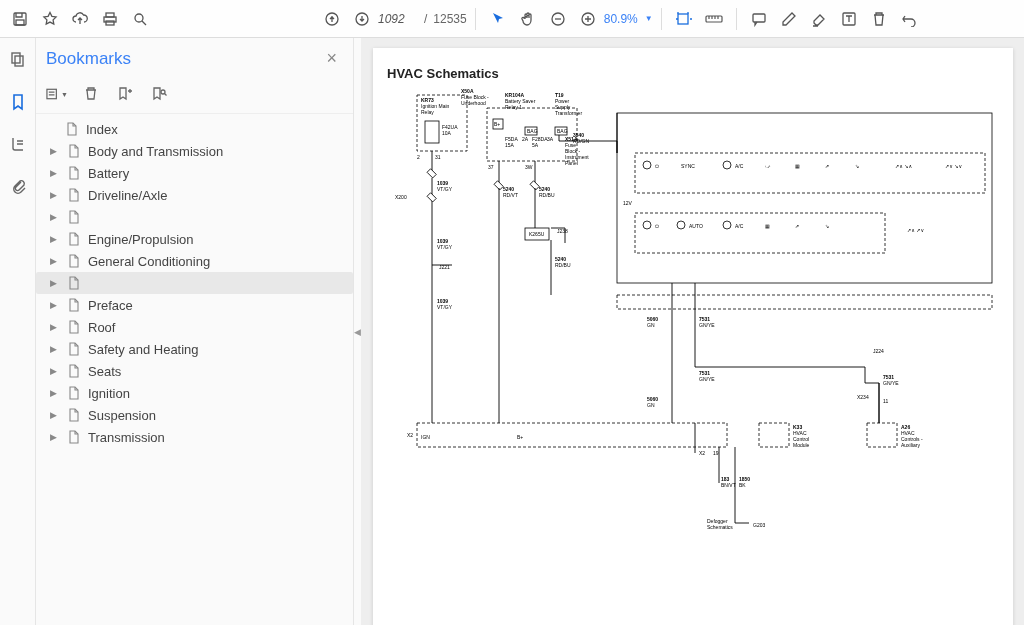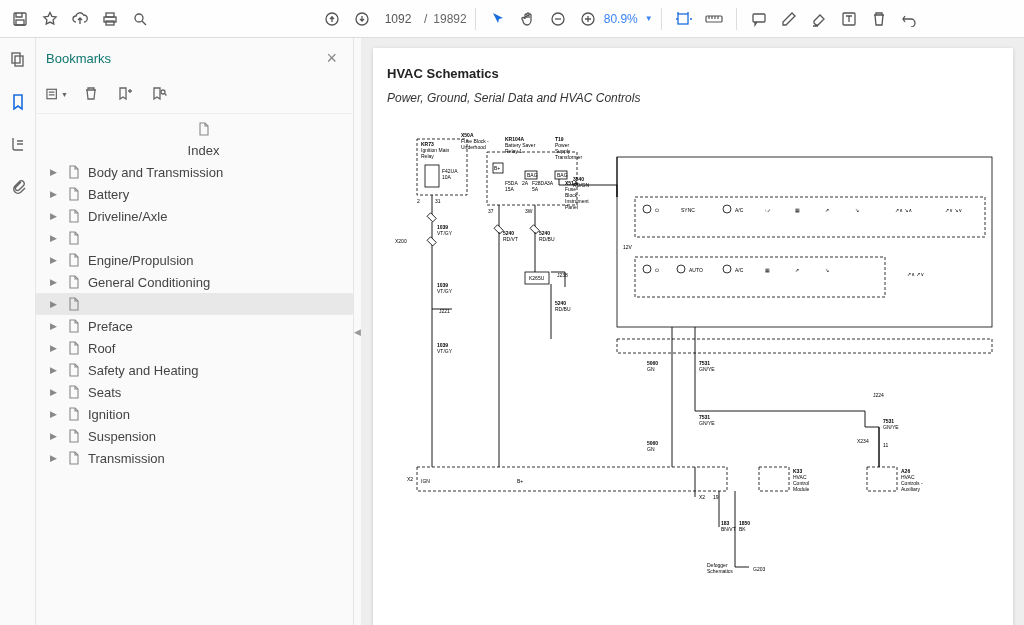--- a/index.html
+++ b/index.html
@@ -2,42 +2,42 @@
 <html><head>
 <meta charset="utf-8">
 <style>
 *{margin:0;padding:0;box-sizing:border-box;font-family:"Segoe UI",Arial,sans-serif;}
 body{background:#f5f5f5;width:1024px;height:625px;overflow:hidden;}
 .toolbar{height:38px;background:#fefefe;border-bottom:1px solid #ddd;display:flex;align-items:center;padding:0 6px;gap:2px;}
 .tb-btn{width:28px;height:28px;display:flex;align-items:center;justify-content:center;border:none;background:transparent;cursor:pointer;border-radius:3px;color:#555;}
 .tb-sep{width:1px;height:22px;background:#ddd;margin:0 6px;}
 .tb-gap{width:160px;}
 .page-input{display:flex;align-items:center;gap:6px;color:#666;font-size:12px;}
-.page-input input{width:40px;border:none;background:transparent;text-align:center;font-size:12px;color:#555;}
+.page-input input{width:40px;border:none;background:transparent;text-align:left;font-size:12px;color:#555;font-style:italic;}
 .zoom{display:flex;align-items:center;gap:4px;font-size:12px;color:#3b82f6;}
 .main{display:flex;height:587px;}
 .icon-rail{width:36px;background:#fafafa;border-right:1px solid #e5e5e5;display:flex;flex-direction:column;align-items:center;padding-top:8px;gap:14px;}
 .rail-btn{width:28px;height:28px;display:flex;align-items:center;justify-content:center;border:none;background:transparent;cursor:pointer;color:#666;}
 .rail-btn.active{color:#1a6dde;}
 .sidebar{width:318px;background:#fafafa;border-right:1px solid #e5e5e5;display:flex;flex-direction:column;}
 .sb-head{display:flex;align-items:center;justify-content:space-between;padding:8px 10px;}
-.sb-title{font-size:13px;color:#0f766e;}
+.sb-title{font-size:17px;color:#3b82f6;}
 .sb-close{background:none;border:none;font-size:18px;color:#888;cursor:pointer;padding:2px 6px;}
 .sb-tools{display:flex;align-items:center;gap:12px;padding:4px 10px 8px 10px;border-bottom:1px solid #eee;}
 .sb-tool{width:22px;height:22px;display:flex;align-items:center;justify-content:center;color:#666;cursor:pointer;}
 .tree{flex:1;overflow-y:auto;padding:4px 0;}
 .tree-item{display:flex;align-items:center;gap:6px;padding:3px 10px 3px 14px;font-size:13px;color:#444;cursor:pointer;border-radius:2px;}
-.tree-item.nocaret{padding-left:28px;flex-direction:column;}
+.tree-item.nocaret{padding-left:28px;}
 .tree-item.selected{background:#e8e8e8;}
 .caret{width:10px;color:#888;font-size:9px;}
 .doc-icon{width:16px;height:16px;display:inline-flex;align-items:center;justify-content:center;}
 .collapse-handle{width:8px;height:100%;display:flex;align-items:center;justify-content:center;color:#999;font-size:9px;cursor:pointer;background:#fafafa;border-right:1px solid #eee;}
 .content{flex:1;background:#eee;display:flex;justify-content:center;padding:10px 0 0 0;overflow:auto;}
 .page{background:#fff;width:640px;min-height:780px;box-shadow:0 1px 4px rgba(0,0,0,.15);padding:18px 14px;}
-.doc-title{font-size:13px;font-weight:700;color:#222;margin-bottom:10px;}
+.doc-title{font-size:13px;font-weight:700;color:#222;margin-bottom:2px;}
 .doc-sub{font-size:12px;font-style:italic;color:#333;margin-bottom:22px;}
 .schematic{width:100%;height:500px;border:0;}
 svg{display:block;}
 </style>
 </head>
 <body>
 
 <div class="toolbar">
   <button class="tb-btn">
       <svg width="16" height="16" viewBox="0 0 16 16" fill="none" stroke="currentColor" stroke-width="1.3">
@@ -79,21 +79,21 @@
     </button>
   <button class="tb-btn">
       <svg width="16" height="16" viewBox="0 0 16 16" fill="none" stroke="currentColor" stroke-width="1.3">
         <circle cx="8" cy="8" r="6"></circle>
         <path d="M8 5v6m-2-3l2 2 2-2"></path>
       </svg>
     </button>
   <div class="page-input">
     <input value="1092" style="">
     <span>/</span>
-    <span>19892</span>
+    <span>12535</span>
   </div>
   <div class="tb-sep"></div>
   <button class="tb-btn" style="color:#1a6dde;">
       <svg width="16" height="16" viewBox="0 0 16 16" fill="currentColor">
         <path d="M3 2l10 5-4 1-1 4z"></path>
       </svg>
     </button>
   <button class="tb-btn">
       <svg width="16" height="16" viewBox="0 0 16 16" fill="none" stroke="currentColor" stroke-width="1.3">
         <path d="M5 8V4a1 1 0 012 0v3m0-4a1 1 0 012 0v4m0-3a1 1 0 012 0v5c0 3-2 5-4 5s-4-2-4-4l-1-2a1 1 0 012-1z"></path>
@@ -368,21 +368,20 @@
           <span>Transmission</span>
         </div>
       </div>
   </div>
 
   <div class="collapse-handle">◀</div>
 
   <div class="content">
     <div class="page">
       <div class="doc-title">HVAC Schematics</div>
-      <div class="doc-sub">Power, Ground, Serial Data and HVAC Controls</div>
       <svg class="schematic" viewBox="0 0 612 500">
         <style>
           .box{fill:none;stroke:#000;stroke-width:0.8;}
           .dash{fill:none;stroke:#000;stroke-width:0.8;stroke-dasharray:3 2;}
           .wire{fill:none;stroke:#000;stroke-width:0.9;}
           .lbl{font:5px Arial;fill:#000;}
           .lblb{font:700 5px Arial;fill:#000;}
           .node{fill:#fff;stroke:#000;stroke-width:0.8;}
         </style>
 

